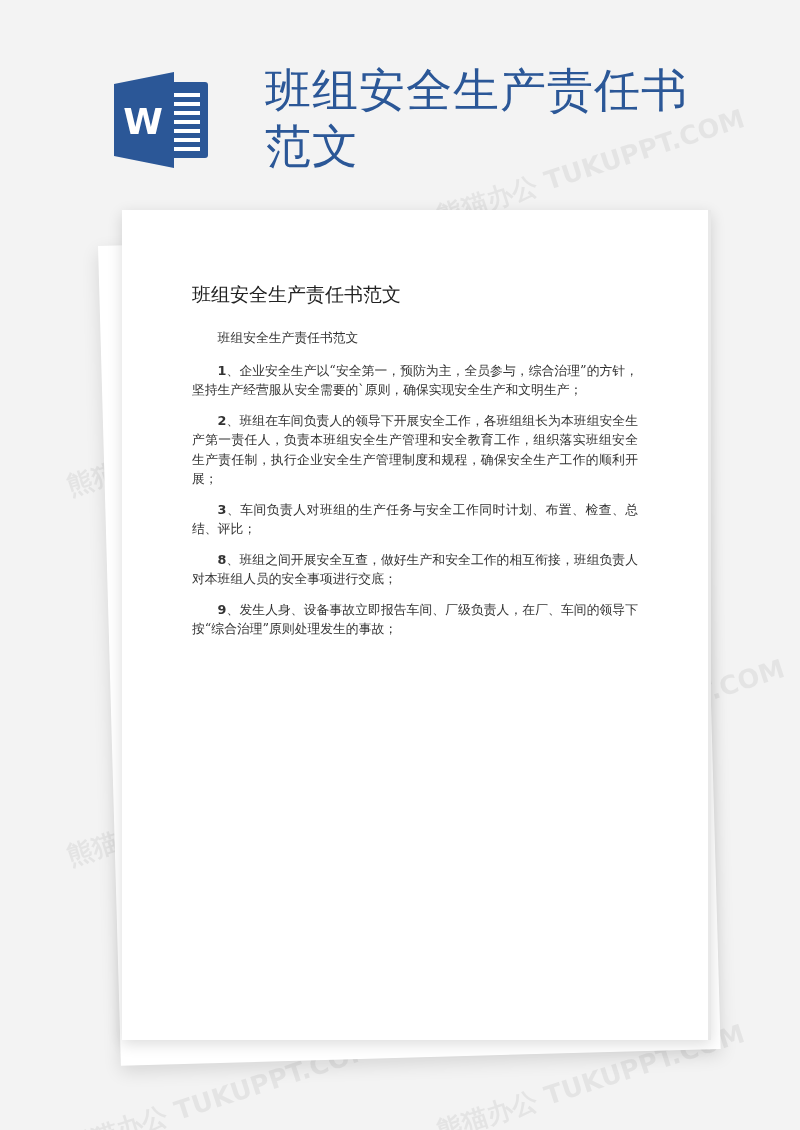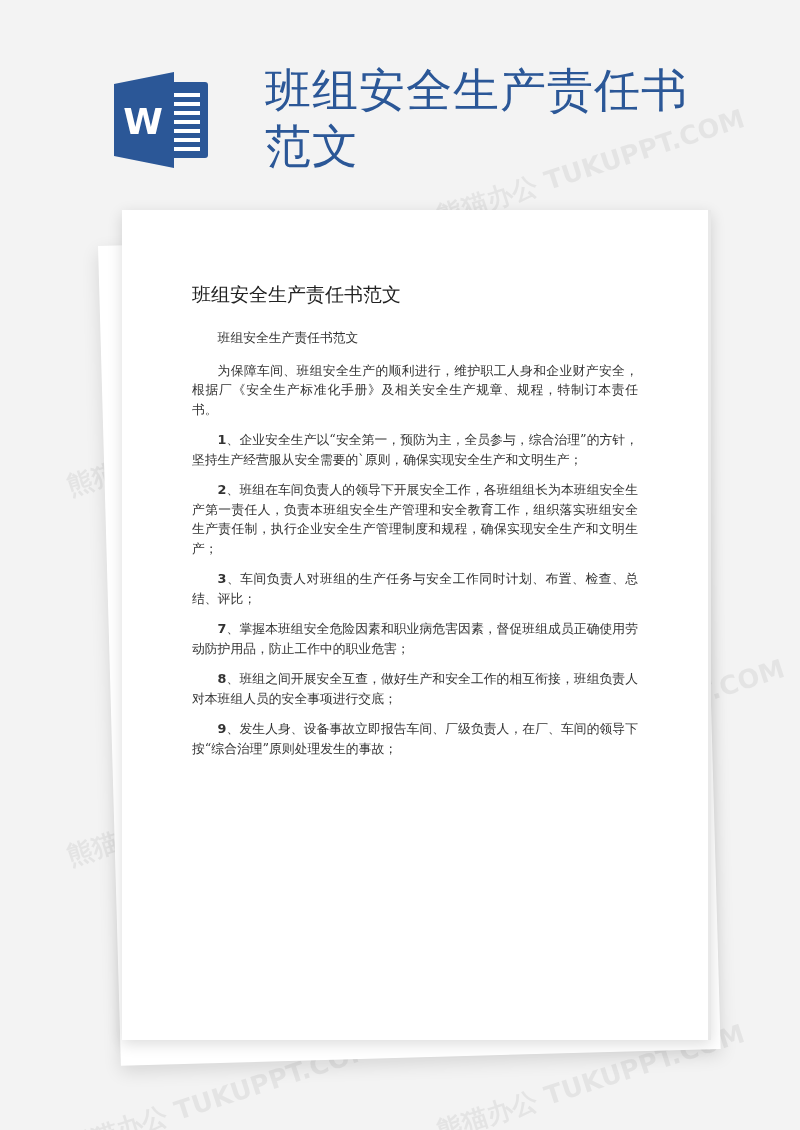--- a/index.html
+++ b/index.html
@@ -72,21 +72,19 @@
 <div class="wm" style="left:60px; top:790px;">熊猫办公 TUKUPPT.COM</div>
 <div class="wm" style="left:60px; top:1080px;">熊猫办公 TUKUPPT.COM</div>
 <div class="wm" style="left:430px; top:1065px;">熊猫办公 TUKUPPT.COM</div>
 
 <div class="paper-back"></div>
 
 <div class="paper-front">
   <div class="doc-title">班组安全生产责任书范文</div>
   <div class="doc-body">
     <p class="subtitle">班组安全生产责任书范文</p>
-    <p>为保障车间、班组安全生产的顺利进行，维护职工人身和企业财产安全，根据厂《安全生产标准化手册》及相关安全生产规章、规程，特制订本责任书。</p>
     <p><span class="num">1</span><span>、企业安全生产以“安全第一，预防为主，全员参与，综合治理”的方针，坚持生产经营服从安全需要的`原则，确保实现安全生产和文明生产；</span></p>
-    <p><span class="num">2</span><span>、班组在车间负责人的领导下开展安全工作，各班组组长为本班组安全生产第一责任人，负责本班组安全生产管理和安全教育工作，组织落实班组安全生产责任制，执行企业安全生产管理制度和规程，确保实现安全生产和文明生产；</span></p>
+    <p><span class="num">2</span><span>、班组在车间负责人的领导下开展安全工作，各班组组长为本班组安全生产第一责任人，负责本班组安全生产管理和安全教育工作，组织落实班组安全生产责任制，执行企业安全生产管理制度和规程，确保安全生产工作的顺利开展；</span></p>
     <p><span class="num">3</span><span>、车间负责人对班组的生产任务与安全工作同时计划、布置、检查、总结、评比；</span></p>
-    <p><span class="num">7</span><span>、掌握本班组安全危险因素和职业病危害因素，督促班组成员正确使用劳动防护用品，防止工作中的职业危害；</span></p>
     <p><span class="num">8</span><span>、班组之间开展安全互查，做好生产和安全工作的相互衔接，班组负责人对本班组人员的安全事项进行交底；</span></p>
     <p><span class="num">9</span><span>、发生人身、设备事故立即报告车间、厂级负责人，在厂、车间的领导下按“综合治理”原则处理发生的事故；</span></p>
   </div>
 </div>
 
 </body></html>

